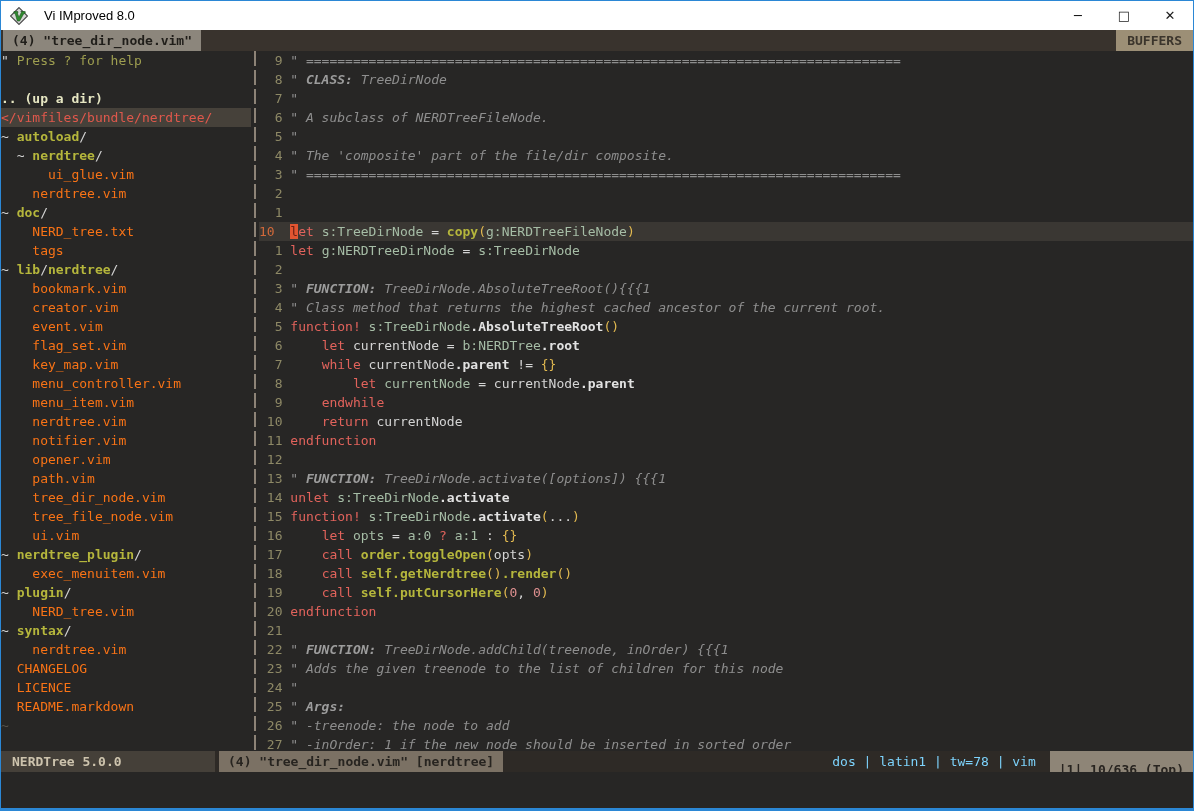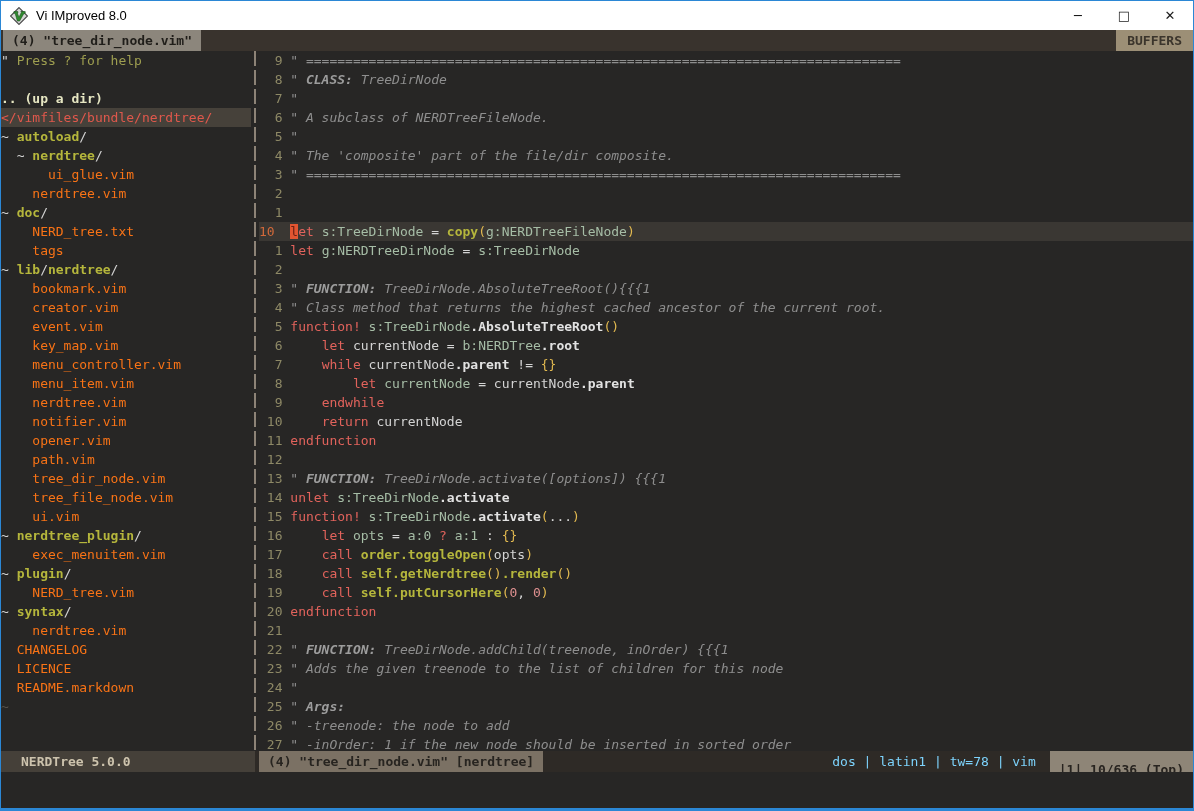--- a/index.html
+++ b/index.html
@@ -4,21 +4,21 @@
 <style>
   * { margin:0; padding:0; box-sizing:border-box; }
   body { width:1194px; height:811px; background:#000; font-family:"Liberation Sans", sans-serif; }
   .window {
     width:1194px; height:811px; display:flex; flex-direction:column;
     border:1px solid #2b87d5; border-bottom-width:3px; background:#272625;
   }
   
   .titlebar { height:29px; background:#ffffff; display:flex; align-items:center; flex:0 0 auto; }
   .app-icon { width:20px; height:20px; margin-left:8px; display:flex; align-items:center; justify-content:center; }
-  .title-text { margin-left:7px; font-size:13px; color:#000; }
+  .title-text { margin-left:15px; font-size:13px; color:#000; }
   .win-controls { margin-left:auto; display:flex; height:100%; }
   .ctl { width:46px; height:100%; display:flex; align-items:center; justify-content:center;
          font-size:13px; color:#1a1a1a; font-family:"DejaVu Sans", sans-serif; }
   
   .tabbar { height:21px; background:#39332d; display:flex; align-items:stretch; flex:0 0 auto;
             font-family:"DejaVu Sans Mono", monospace; font-size:13px; font-weight:bold; }
   .tab-active { background:#8c867c; color:#201e1a; padding:0 9px; margin-left:2px;
                 display:flex; align-items:center; white-space:pre; }
   .tab-buffers { margin-left:auto; background:#9c8f76; color:#3b352c; padding:0 11px;
                  display:flex; align-items:center; }
@@ -50,21 +50,21 @@
   .q  { color:#d4d4d4; }
   .h  { color:#9e9e50; }
   .up { color:#e6e6c2; font-weight:bold; }
   .rp { color:#e0584c; }
   .d  { color:#b5b63c; font-weight:bold; }
   .fi { color:#f97316; }
   .dim{ color:#56524b; }
   
   .statusbar { height:21px; flex:0 0 auto; background:#2e2a26; display:flex; align-items:stretch;
                font-family:"DejaVu Sans Mono", monospace; font-size:13px; line-height:21px; }
-  .st-left { width:254px; flex:0 0 auto; background:#454039; color:#cdc3ad; font-weight:bold; padding-left:20px; }
+  .st-left { width:214px; flex:0 0 auto; background:#454039; color:#cdc3ad; font-weight:bold; padding-left:11px; }
   .st-gap { width:4px; flex:0 0 auto; }
   .st-file { background:#7b7164; color:#272420; font-weight:bold; padding:0 9px; white-space:pre; }
   .st-spacer { flex:1 1 auto; }
   .st-opts { color:#7dd3fc; margin-right:14px; white-space:pre; }
   .st-pos { background:#8e8577; color:#282420; font-weight:bold; padding:8px 9px; white-space:pre; }
   
   .cmdline { height:36px; flex:0 0 auto; background:#272625; }
 </style>
 </head>
 <body>
@@ -101,20 +101,21 @@
         <div class="trow"><span class="t">  ~ </span><span class="d">nerdtree</span><span class="t">/</span></div>
         <div class="trow"><span class="fi">      ui_glue.vim</span></div>
         <div class="trow"><span class="fi">    nerdtree.vim</span></div>
         <div class="trow"><span class="t">~ </span><span class="d">doc</span><span class="t">/</span></div>
         <div class="trow"><span class="fi">    NERD_tree.txt</span></div>
         <div class="trow"><span class="fi">    tags</span></div>
         <div class="trow"><span class="t">~ </span><span class="d">lib</span><span class="t">/</span><span class="d">nerdtree</span><span class="t">/</span></div>
         <div class="trow"><span class="fi">    bookmark.vim</span></div>
         <div class="trow"><span class="fi">    creator.vim</span></div>
         <div class="trow"><span class="fi">    event.vim</span></div>
+        <div class="trow"><span class="fi">    flag_set.vim</span></div>
         <div class="trow"><span class="fi">    key_map.vim</span></div>
         <div class="trow"><span class="fi">    menu_controller.vim</span></div>
         <div class="trow"><span class="fi">    menu_item.vim</span></div>
         <div class="trow"><span class="fi">    nerdtree.vim</span></div>
         <div class="trow"><span class="fi">    notifier.vim</span></div>
         <div class="trow"><span class="fi">    opener.vim</span></div>
         <div class="trow"><span class="fi">    path.vim</span></div>
         <div class="trow"><span class="fi">    tree_dir_node.vim</span></div>
         <div class="trow"><span class="fi">    tree_file_node.vim</span></div>
         <div class="trow"><span class="fi">    ui.vim</span></div>

